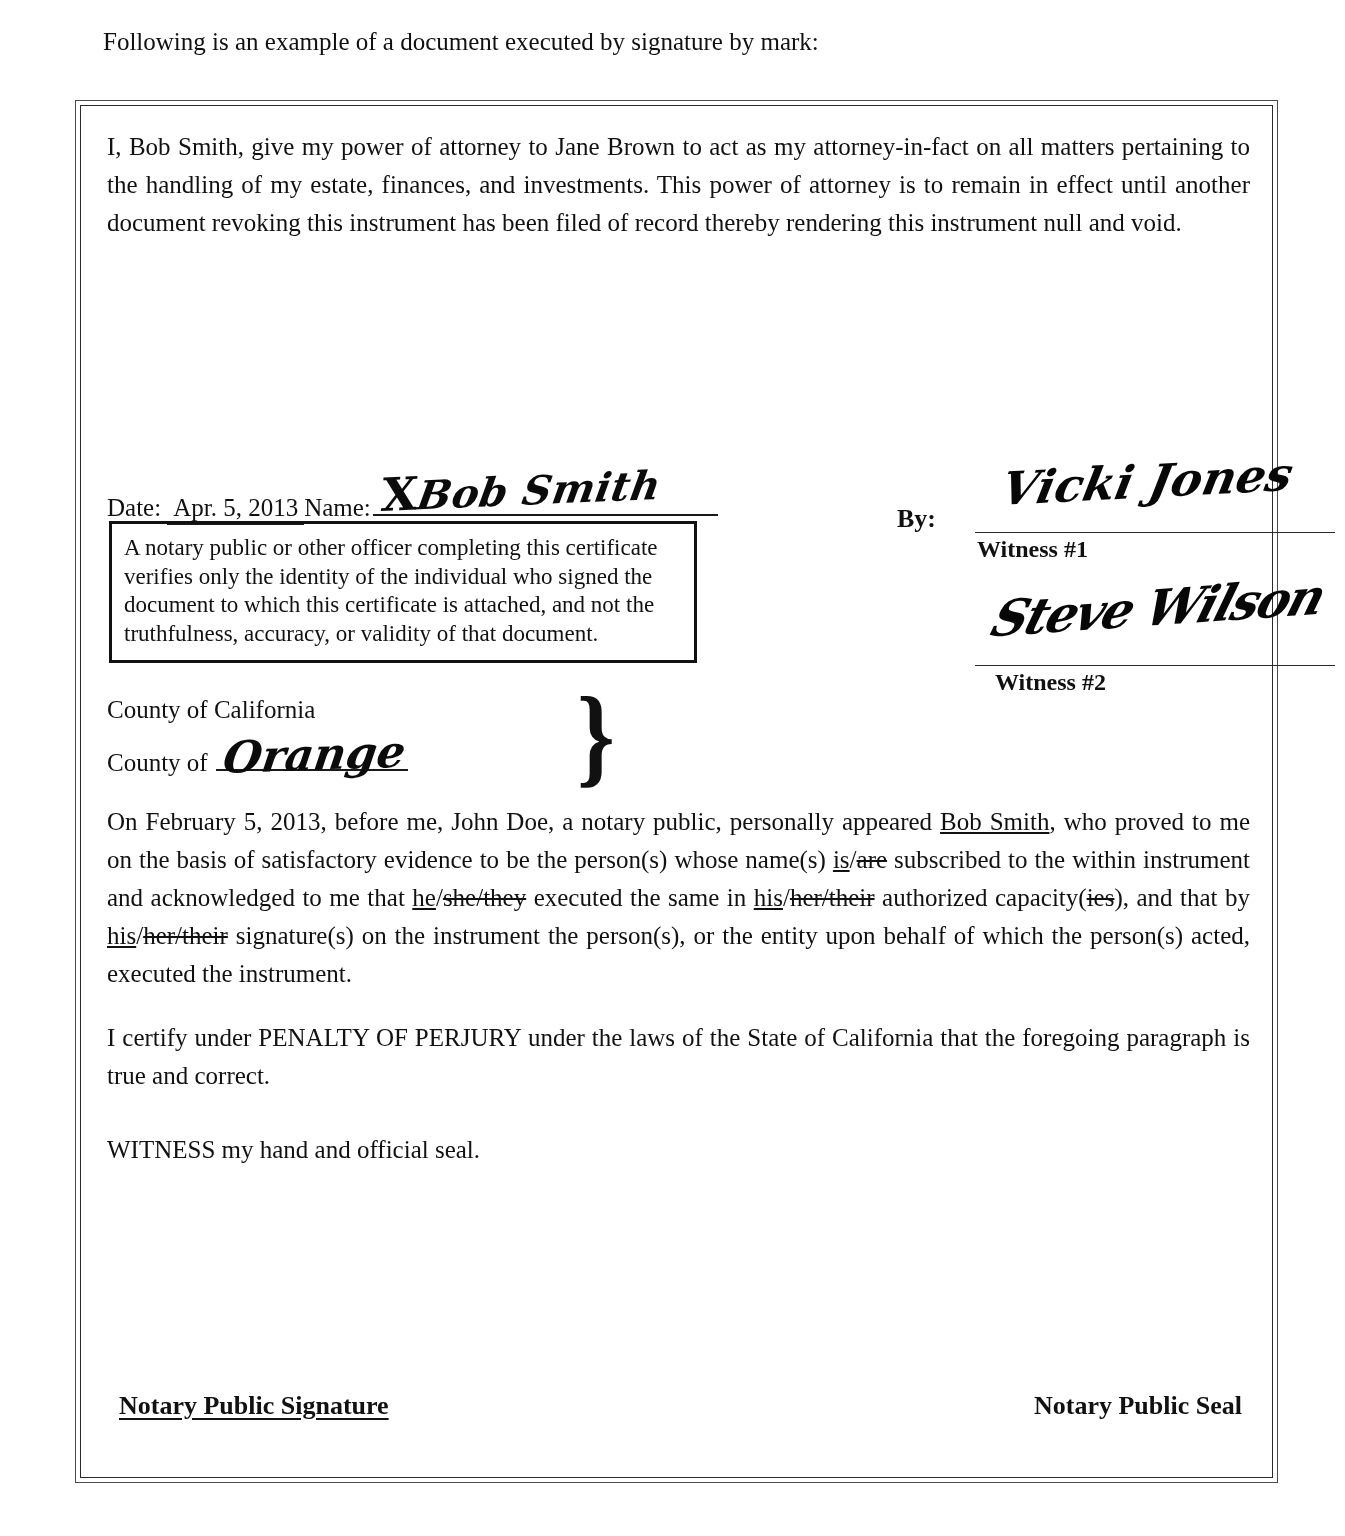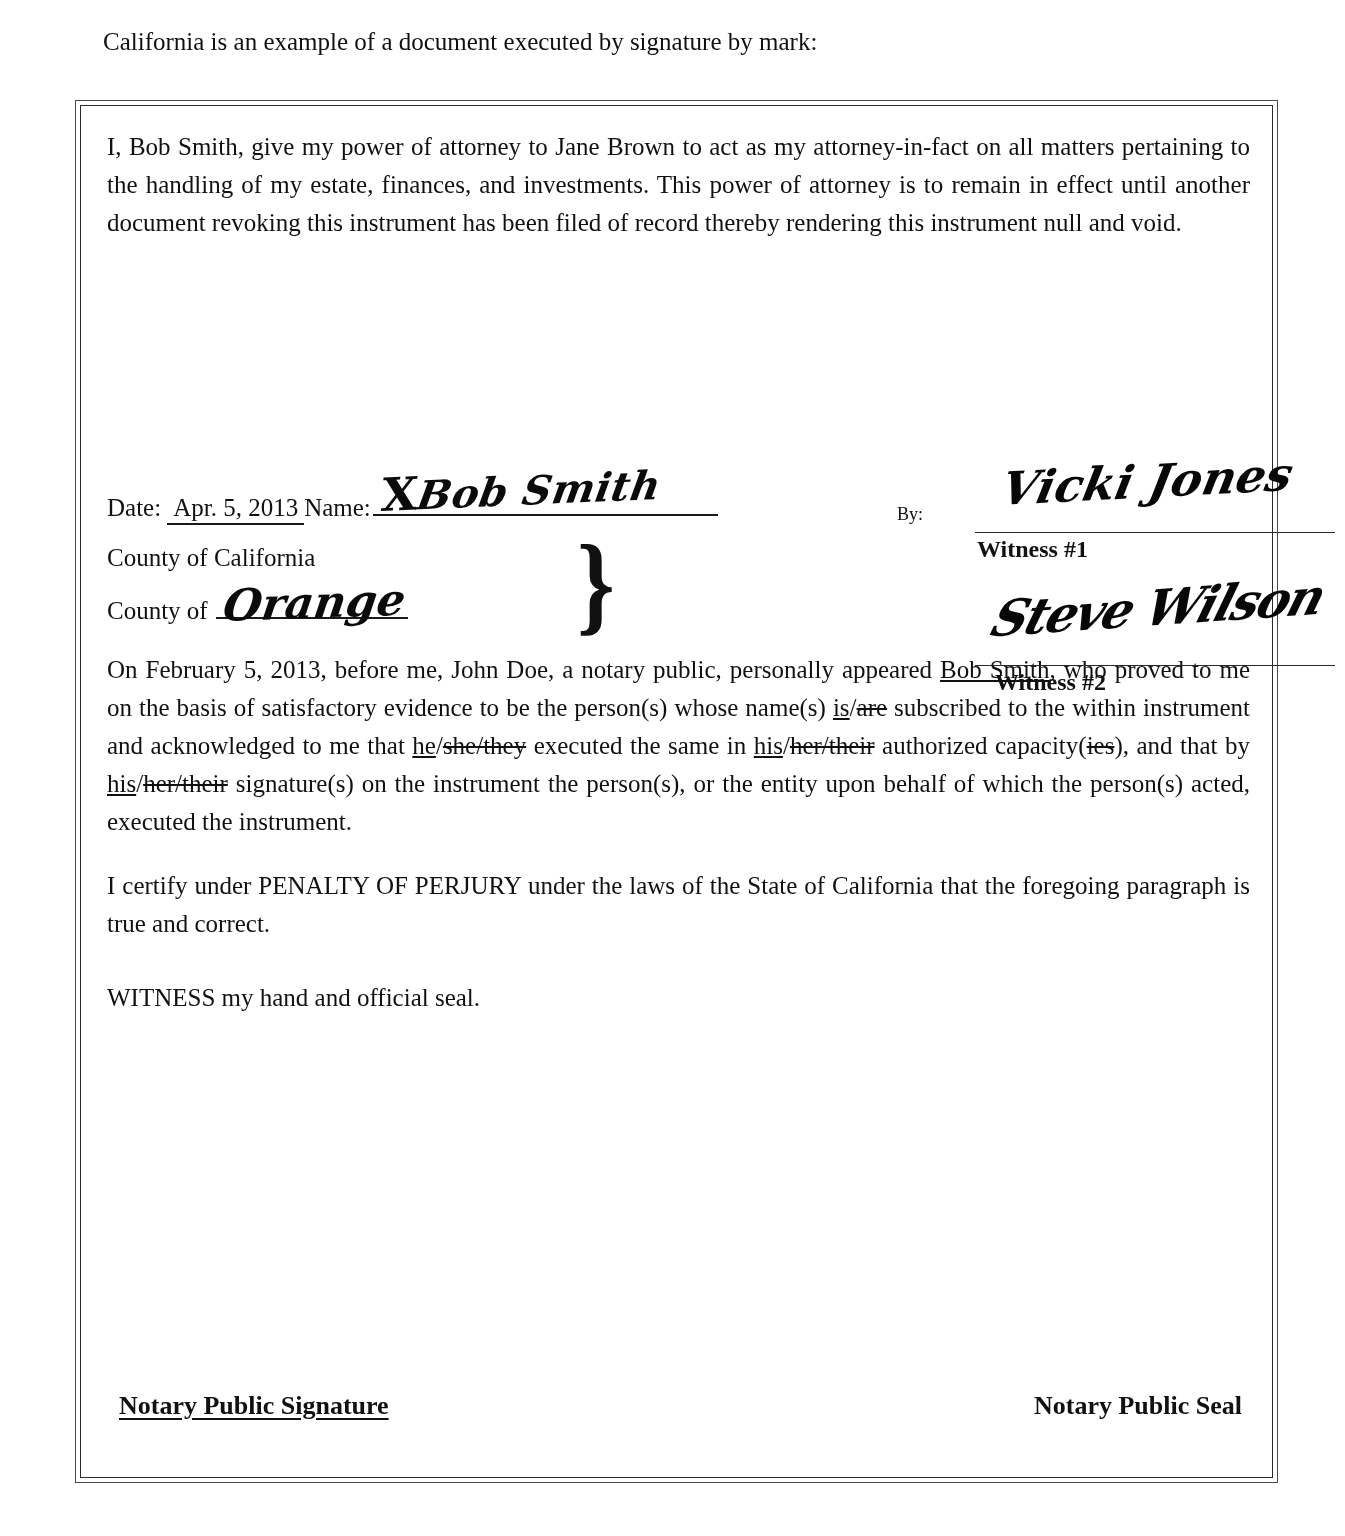--- a/index.html
+++ b/index.html
@@ -124,22 +124,22 @@
   .witness-block {
     position: absolute;
     left: 790px;
     top: 218px;
     width: 390px;
   }
   .by-lbl {
     position: absolute;
     left: 0px;
     top: 20px;
-    font-size: 18px;
-    font-weight: 400;
+    font-size: 26px;
+    font-weight: 700;
   }
   .w-line {
     position: absolute;
     left: 78px;
     width: 360px;
     border-bottom: 1.5px solid #2a2a2a;
   }
   .w1-line { top: 48px; }
   .w2-line { top: 181px; }
   .w-label {
@@ -266,21 +266,21 @@
     align-items: flex-end;
     font-size: 26px;
     font-weight: 700;
   }
   .footer-left { text-decoration: underline; text-underline-offset: 4px; }
   .footer-right { }
 </style>
 </head>
 <body>
 
-<div class="intro">California is an example of a document executed by signature by mark:</div>
+<div class="intro">Following is an example of a document executed by signature by mark:</div>
 
 <div class="doc-frame">
   <div class="doc-inner">
     <div class="doc-content">
 
       <p class="para para-top">I, Bob Smith, give my power of attorney to Jane Brown to act as my attorney-in-fact on all matters pertaining to the handling of my estate, finances, and investments.  This power of attorney is to remain in effect until another document revoking this instrument has been filed of record thereby rendering this instrument null and void.</p>
 
       <div class="sig-row">
 
         <div class="date-line">
@@ -298,20 +298,23 @@
           <span class="w-line w1-line"></span>
           <span class="w-sig w1-sig">Vicki Jones</span>
           <span class="w-label w1-label">Witness #1</span>
 
           <span class="w-line w2-line"></span>
           <span class="w-sig w2-sig">Steve Wilson</span>
           <span class="w-label w2-label">Witness #2</span>
         </div>
       </div>
 
+      <div class="disclosure">
+        <p>A notary public or other officer completing this certificate verifies only the identity of the individual who signed the document to which this certificate is attached, and not the truthfulness, accuracy, or validity of that document.</p>
+      </div>
 
       <div class="venue">
         <div class="state-line">County of California</div>
         <div class="county-line">
           <span>County of</span>
           <span class="county-blank">
             <span class="county-sig">Orange</span>
           </span>
         </div>
         <span class="brace">}</span>

